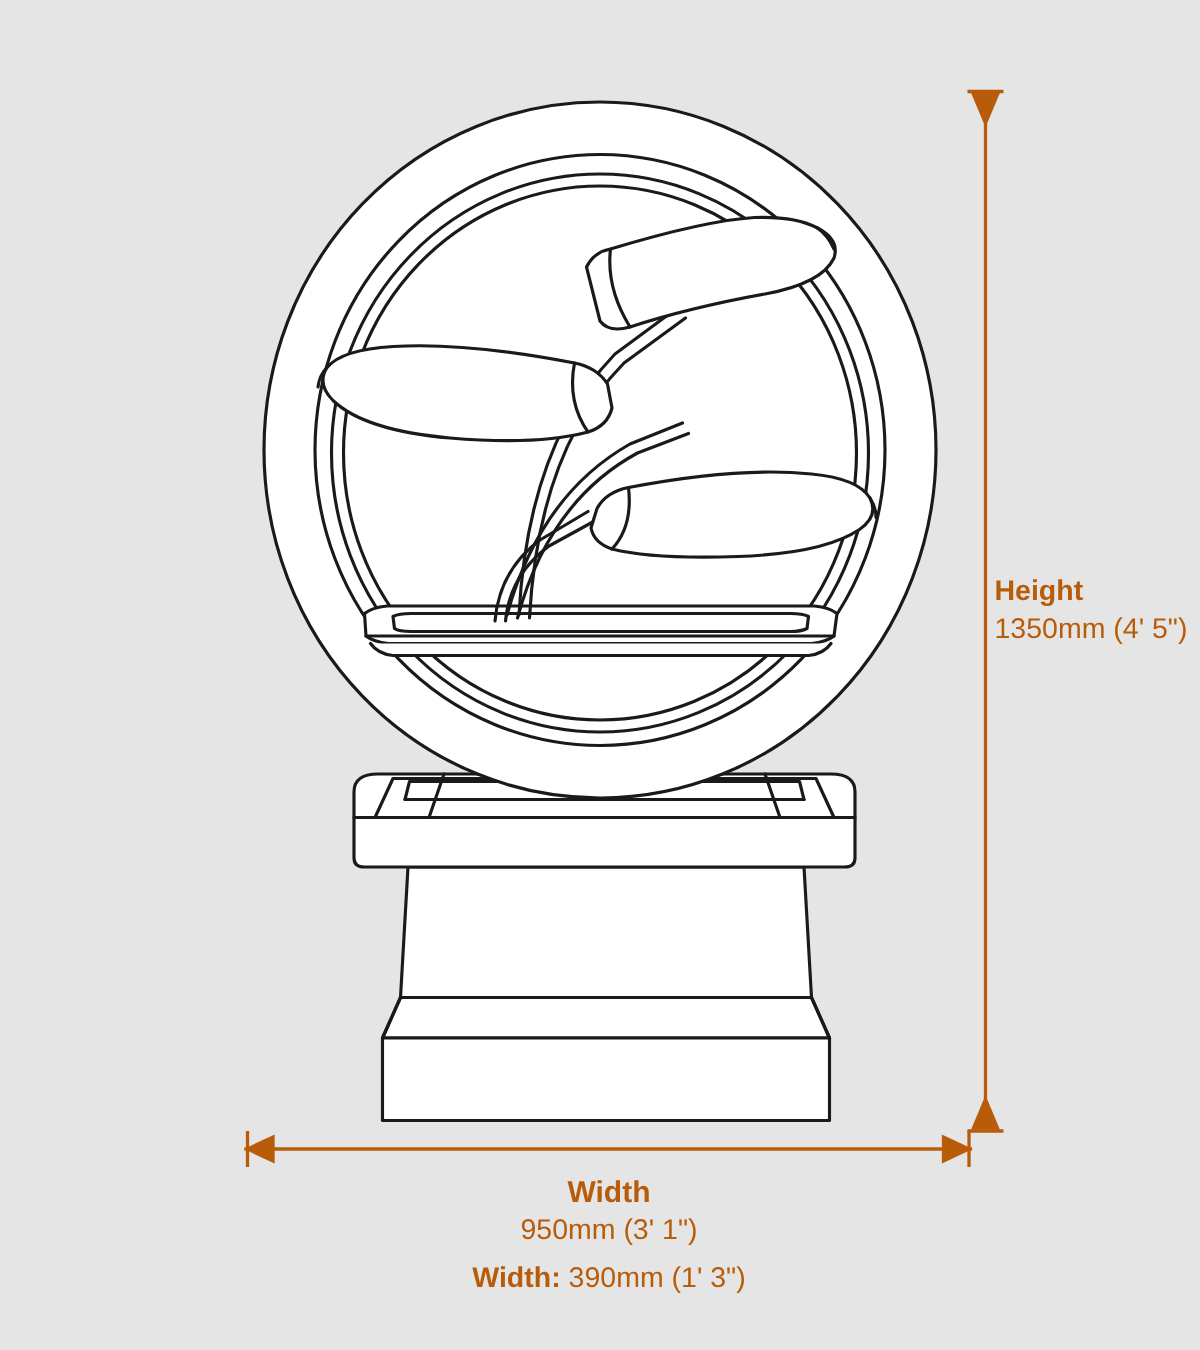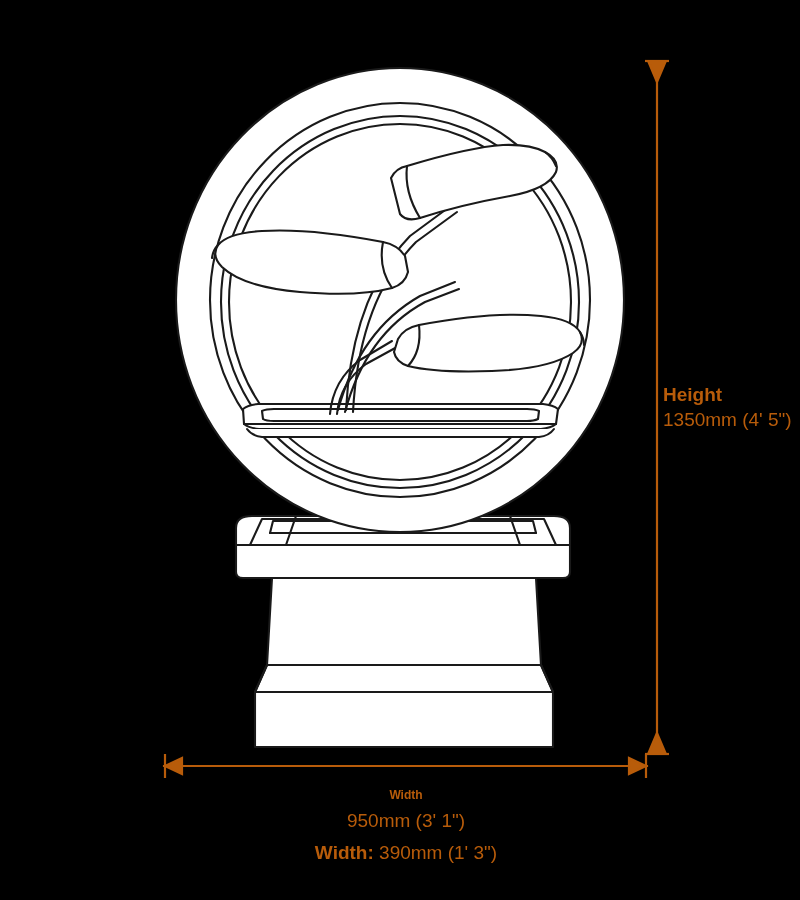--- a/index.html
+++ b/index.html
@@ -1,26 +1,26 @@
 <!DOCTYPE html>
 <html><head>
 <meta charset="utf-8">
 <style>
   html,body{margin:0;padding:0;background:#ffffff;}
   body{width:800px;height:900px;overflow:hidden;
        font-family:"Liberation Sans","DejaVu Sans",sans-serif;}
-  #stage{position:relative;width:800px;height:900px;background:#000000;}
+  #stage{position:relative;width:800px;height:900px;background:#e5e5e5;}
   #stage svg{position:absolute;left:0;top:0;}
   .dimtext{position:absolute;color:#b85c0a;text-align:center;white-space:nowrap;}
   .dim-bold{font-weight:bold;}
   #height-label{left:663px;top:382px;text-align:left;line-height:25px;font-size:19px;}
   #height-label .dim-bold{font-size:19px;display:block;}
   #height-value{font-size:19px;display:block;}
   #width-label{left:163px;top:782px;width:486px;line-height:26px;}
-  #width-label .dim-bold{font-size:12px;display:block;}
+  #width-label .dim-bold{font-size:20px;display:block;}
   #width-value{font-size:19px;display:block;}
   #depth-label{left:163px;top:842px;width:486px;font-size:19px;}
   #depth-label .dim-bold{font-size:19px;}
 </style>
 </head>
 <body>
 
 <div id="stage">
 
   <svg width="800" height="900" viewBox="0 0 800 900">

